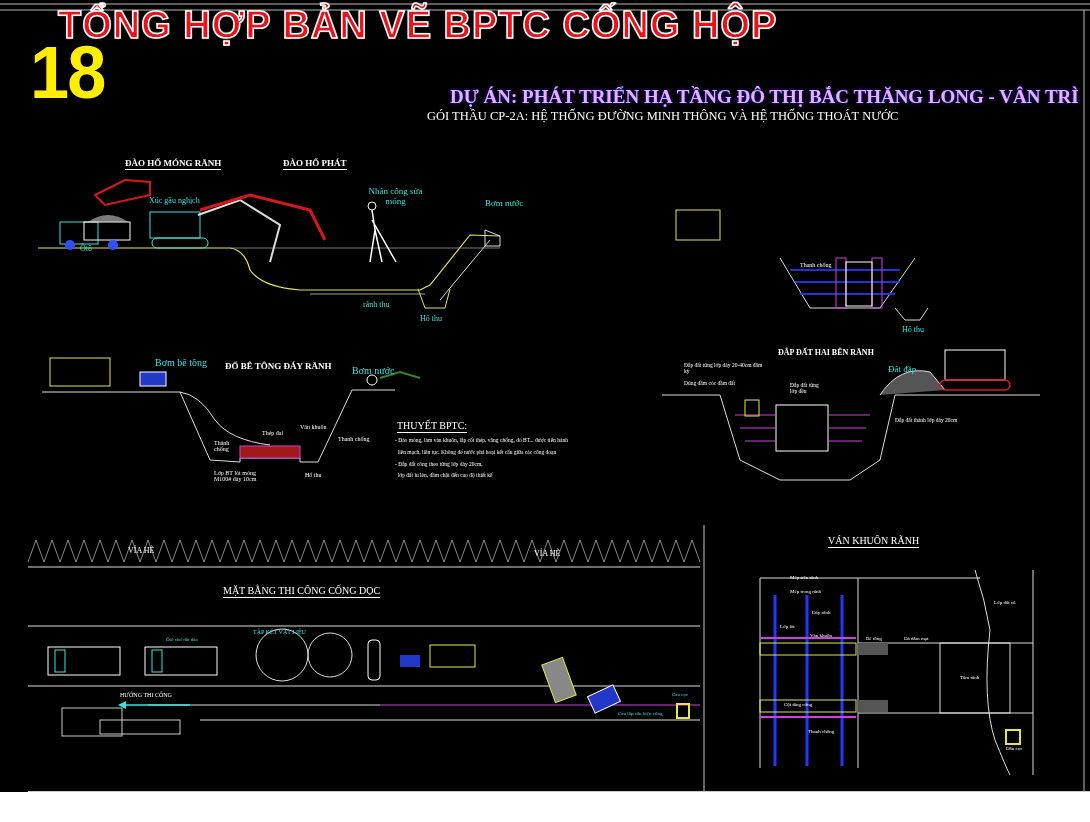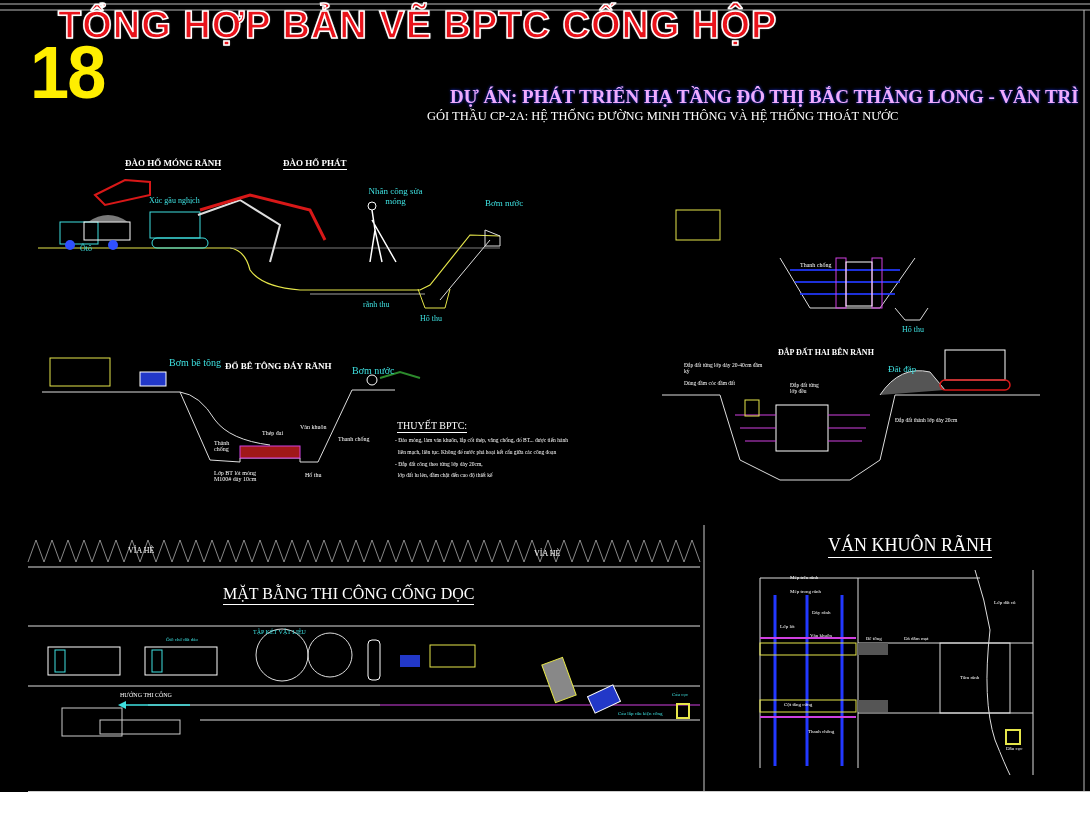--- a/index.html
+++ b/index.html
@@ -154,21 +154,21 @@
 
     <div class="abs sec-head u" style="left:125px;top:158px;">ĐÀO HỐ MÓNG RÃNH</div>
     <div class="abs sec-head u" style="left:283px;top:158px;">ĐÀO HỐ PHÁT</div>
     <div class="abs t-cyan t-small" style="left:80px;top:200px;margin-top:44px;">Ôtô</div>
     <div class="abs t-cyan t-small" style="left:149px;top:196px;">Xúc gầu nghịch</div>
     <div class="abs t-cyan t-small" style="left:368px;top:186px;width:55px;text-align:center;font-size:9px;">Nhân công sửa móng</div>
     <div class="abs t-cyan t-small" style="left:485px;top:198px;font-size:9px;">Bơm nước</div>
     <div class="abs t-cyan t-small" style="left:363px;top:300px;">rãnh thu</div>
     <div class="abs t-cyan t-small" style="left:420px;top:314px;">Hố thu</div>
 
-    <div class="abs t-cyan t-small" style="left:169px;top:357px;font-size:10px;text-align:right;">Bơm bê tông</div>
+    <div class="abs t-cyan t-small" style="left:155px;top:357px;font-size:10px;text-align:right;">Bơm bê tông</div>
     <div class="abs sec-head" style="left:225px;top:361px;">ĐỔ BÊ TÔNG ĐÁY RÃNH</div>
     <div class="abs t-cyan t-small" style="left:352px;top:365px;font-size:10px;">Bơm nước</div>
     <div class="abs t-white t-small" style="left:214px;top:440px;width:24px;font-size:6px;">Thành chống</div>
     <div class="abs t-white t-small" style="left:262px;top:430px;font-size:6px;">Thép đai</div>
     <div class="abs t-white t-small" style="left:300px;top:424px;font-size:6px;">Ván khuôn</div>
     <div class="abs t-white t-small" style="left:338px;top:436px;font-size:6px;">Thanh chống</div>
     <div class="abs t-white t-small" style="left:214px;top:470px;width:60px;font-size:6px;">Lớp BT lót móng M100# dày 10cm</div>
     <div class="abs t-white t-small" style="left:305px;top:472px;font-size:6px;">Hố thu</div>
 
     <div class="abs t-white u" style="left:397px;top:420px;font-size:10px;">THUYẾT BPTC:</div>
@@ -182,28 +182,28 @@
 
     <div class="abs sec-head" style="left:778px;top:348px;font-size:8px;">ĐẮP ĐẤT HAI BÊN RÃNH</div>
     <div class="abs t-cyan t-small" style="left:888px;top:364px;font-size:9px;">Đất đắp</div>
     <div class="abs t-white t-small" style="left:684px;top:362px;width:80px;font-size:5.5px;">Đắp đất từng lớp dày 20-40cm đầm kỹ</div>
     <div class="abs t-white t-small" style="left:684px;top:380px;font-size:5.5px;">Dùng đầm cóc đầm đất</div>
     <div class="abs t-white t-small" style="left:790px;top:382px;width:35px;font-size:5.5px;">Đắp đất từng lớp đều</div>
     <div class="abs t-white t-small" style="left:895px;top:417px;font-size:5.5px;">Đắp đất thành lớp dày 20cm</div>
 
     <div class="abs t-white" style="left:128px;top:546px;font-size:8px;">VỈA HÈ</div>
     <div class="abs t-white" style="left:534px;top:549px;font-size:8px;">VỈA HÈ</div>
-    <div class="abs t-white u" style="left:223px;top:585px;font-size:16px;">MẶT BẰNG THI CÔNG CỐNG DỌC</div>
+    <div class="abs t-white u" style="left:223px;top:585px;font-size:10px;">MẶT BẰNG THI CÔNG CỐNG DỌC</div>
     <div class="abs t-white t-small" style="left:120px;top:692px;font-size:6px;">HƯỚNG THI CÔNG</div>
     <div class="abs t-cyan t-small" style="left:253px;top:629px;font-size:6px;">TẬP KẾT VẬT LIỆU</div>
     <div class="abs t-cyan t-small" style="left:166px;top:637px;font-size:5px;">Ôtô chở đất đào</div>
     <div class="abs t-cyan t-small" style="left:672px;top:692px;font-size:5px;">Cẩu cọc</div>
     <div class="abs t-cyan t-small" style="left:618px;top:711px;font-size:5px;">Cẩu lắp cấu kiện cống</div>
 
-    <div class="abs t-white u" style="left:828px;top:535px;font-size:18px;">VÁN KHUÔN RÃNH</div>
+    <div class="abs t-white u" style="left:828px;top:535px;font-size:10px;">VÁN KHUÔN RÃNH</div>
     <div class="abs t-white t-small" style="left:790px;top:575px;font-size:5px;">Mép trên rãnh</div>
     <div class="abs t-white t-small" style="left:790px;top:589px;font-size:5px;">Mép trong rãnh</div>
     <div class="abs t-white t-small" style="left:812px;top:610px;font-size:5px;">Đáy rãnh</div>
     <div class="abs t-white t-small" style="left:780px;top:624px;font-size:5px;">Lớp lót</div>
     <div class="abs t-white t-small" style="left:810px;top:633px;font-size:5px;">Ván khuôn</div>
     <div class="abs t-white t-small" style="left:866px;top:636px;font-size:5px;">Bê tông</div>
     <div class="abs t-white t-small" style="left:904px;top:636px;font-size:5px;">Đá dăm mạt</div>
     <div class="abs t-white t-small" style="left:960px;top:675px;font-size:5px;">Tấm rãnh</div>
     <div class="abs t-white t-small" style="left:808px;top:729px;font-size:5px;">Thanh chống</div>
     <div class="abs t-white t-small" style="left:784px;top:702px;font-size:5px;">Cột tăng cứng</div>

